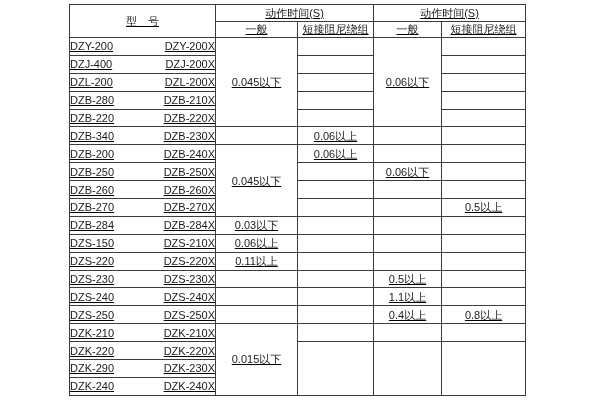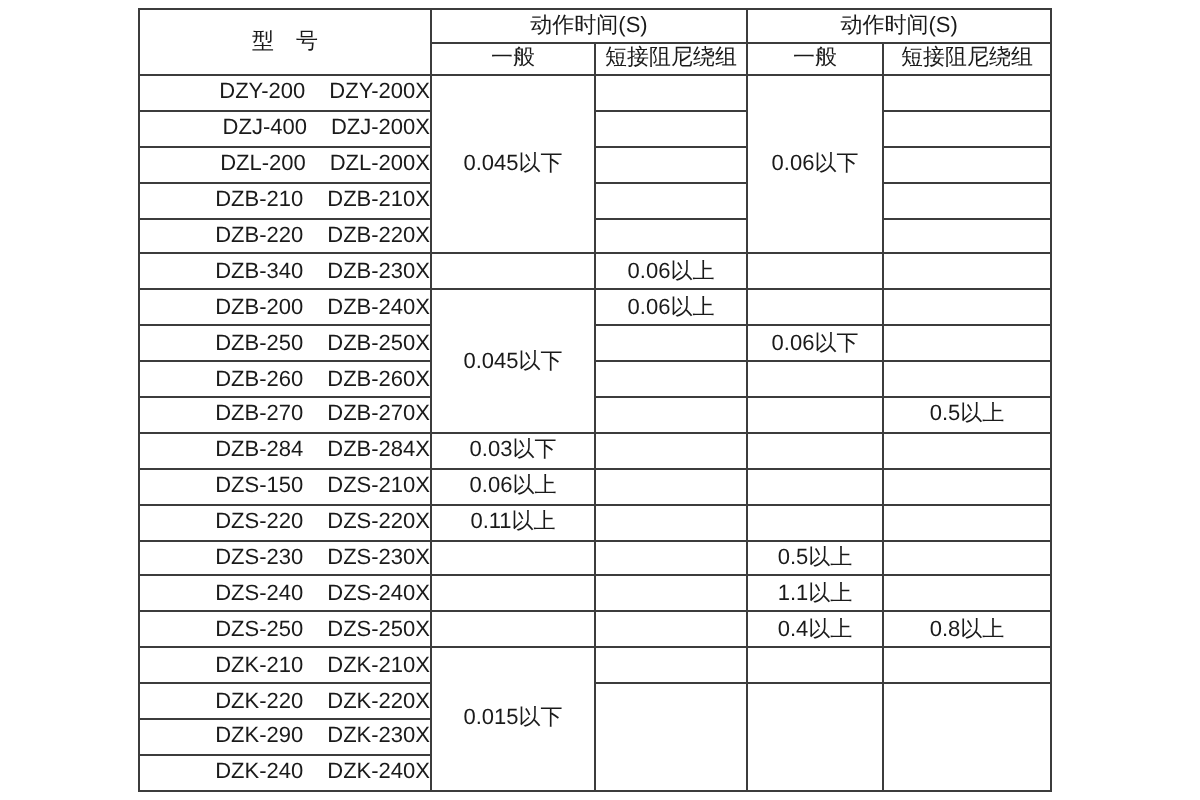--- a/index.html
+++ b/index.html
@@ -9,38 +9,39 @@
     font-family: "Liberation Sans", "DejaVu Sans", sans-serif;
     overflow: hidden;
   }
   .page { position: relative; width: 600px; height: 400px; background: #ffffff; }
   table.spec {
     position: absolute;
     left: 69px; top: 4px;
     width: 456px;
     border-collapse: collapse;
     table-layout: fixed;
+    text-decoration: underline;
   }
   th, td {
     border: 1px solid #3c3c3c;
     font-size: 11px;
     font-weight: normal;
     color: #1a1a1a;
     text-align: center;
     vertical-align: middle;
     padding: 0;
     line-height: 1.1;
     overflow: hidden;
     white-space: nowrap;
   }
   thead tr { height: 16.5px; }
   tbody tr { height: 17.9px; }
   .model-pair {
     display: flex;
-    justify-content: flex-end;
+    justify-content: space-between;
     align-items: center;
     gap: 12px;
   }
 </style>
 </head>
 <body>
 
 <div class="page">
   <table class="spec">
     <colgroup>
@@ -93,21 +94,21 @@
               <span>DZL-200</span>
               <span>DZL-200X</span>
             </div>
           </td>
         <td></td>
         <td></td>
       </tr>
       <tr>
         <td>
             <div class="model-pair">
-              <span>DZB-210</span>
+              <span>DZB-280</span>
               <span>DZB-210X</span>
             </div>
           </td>
         <td></td>
         <td></td>
       </tr>
       <tr>
         <td>
             <div class="model-pair">
               <span>DZB-220</span>

